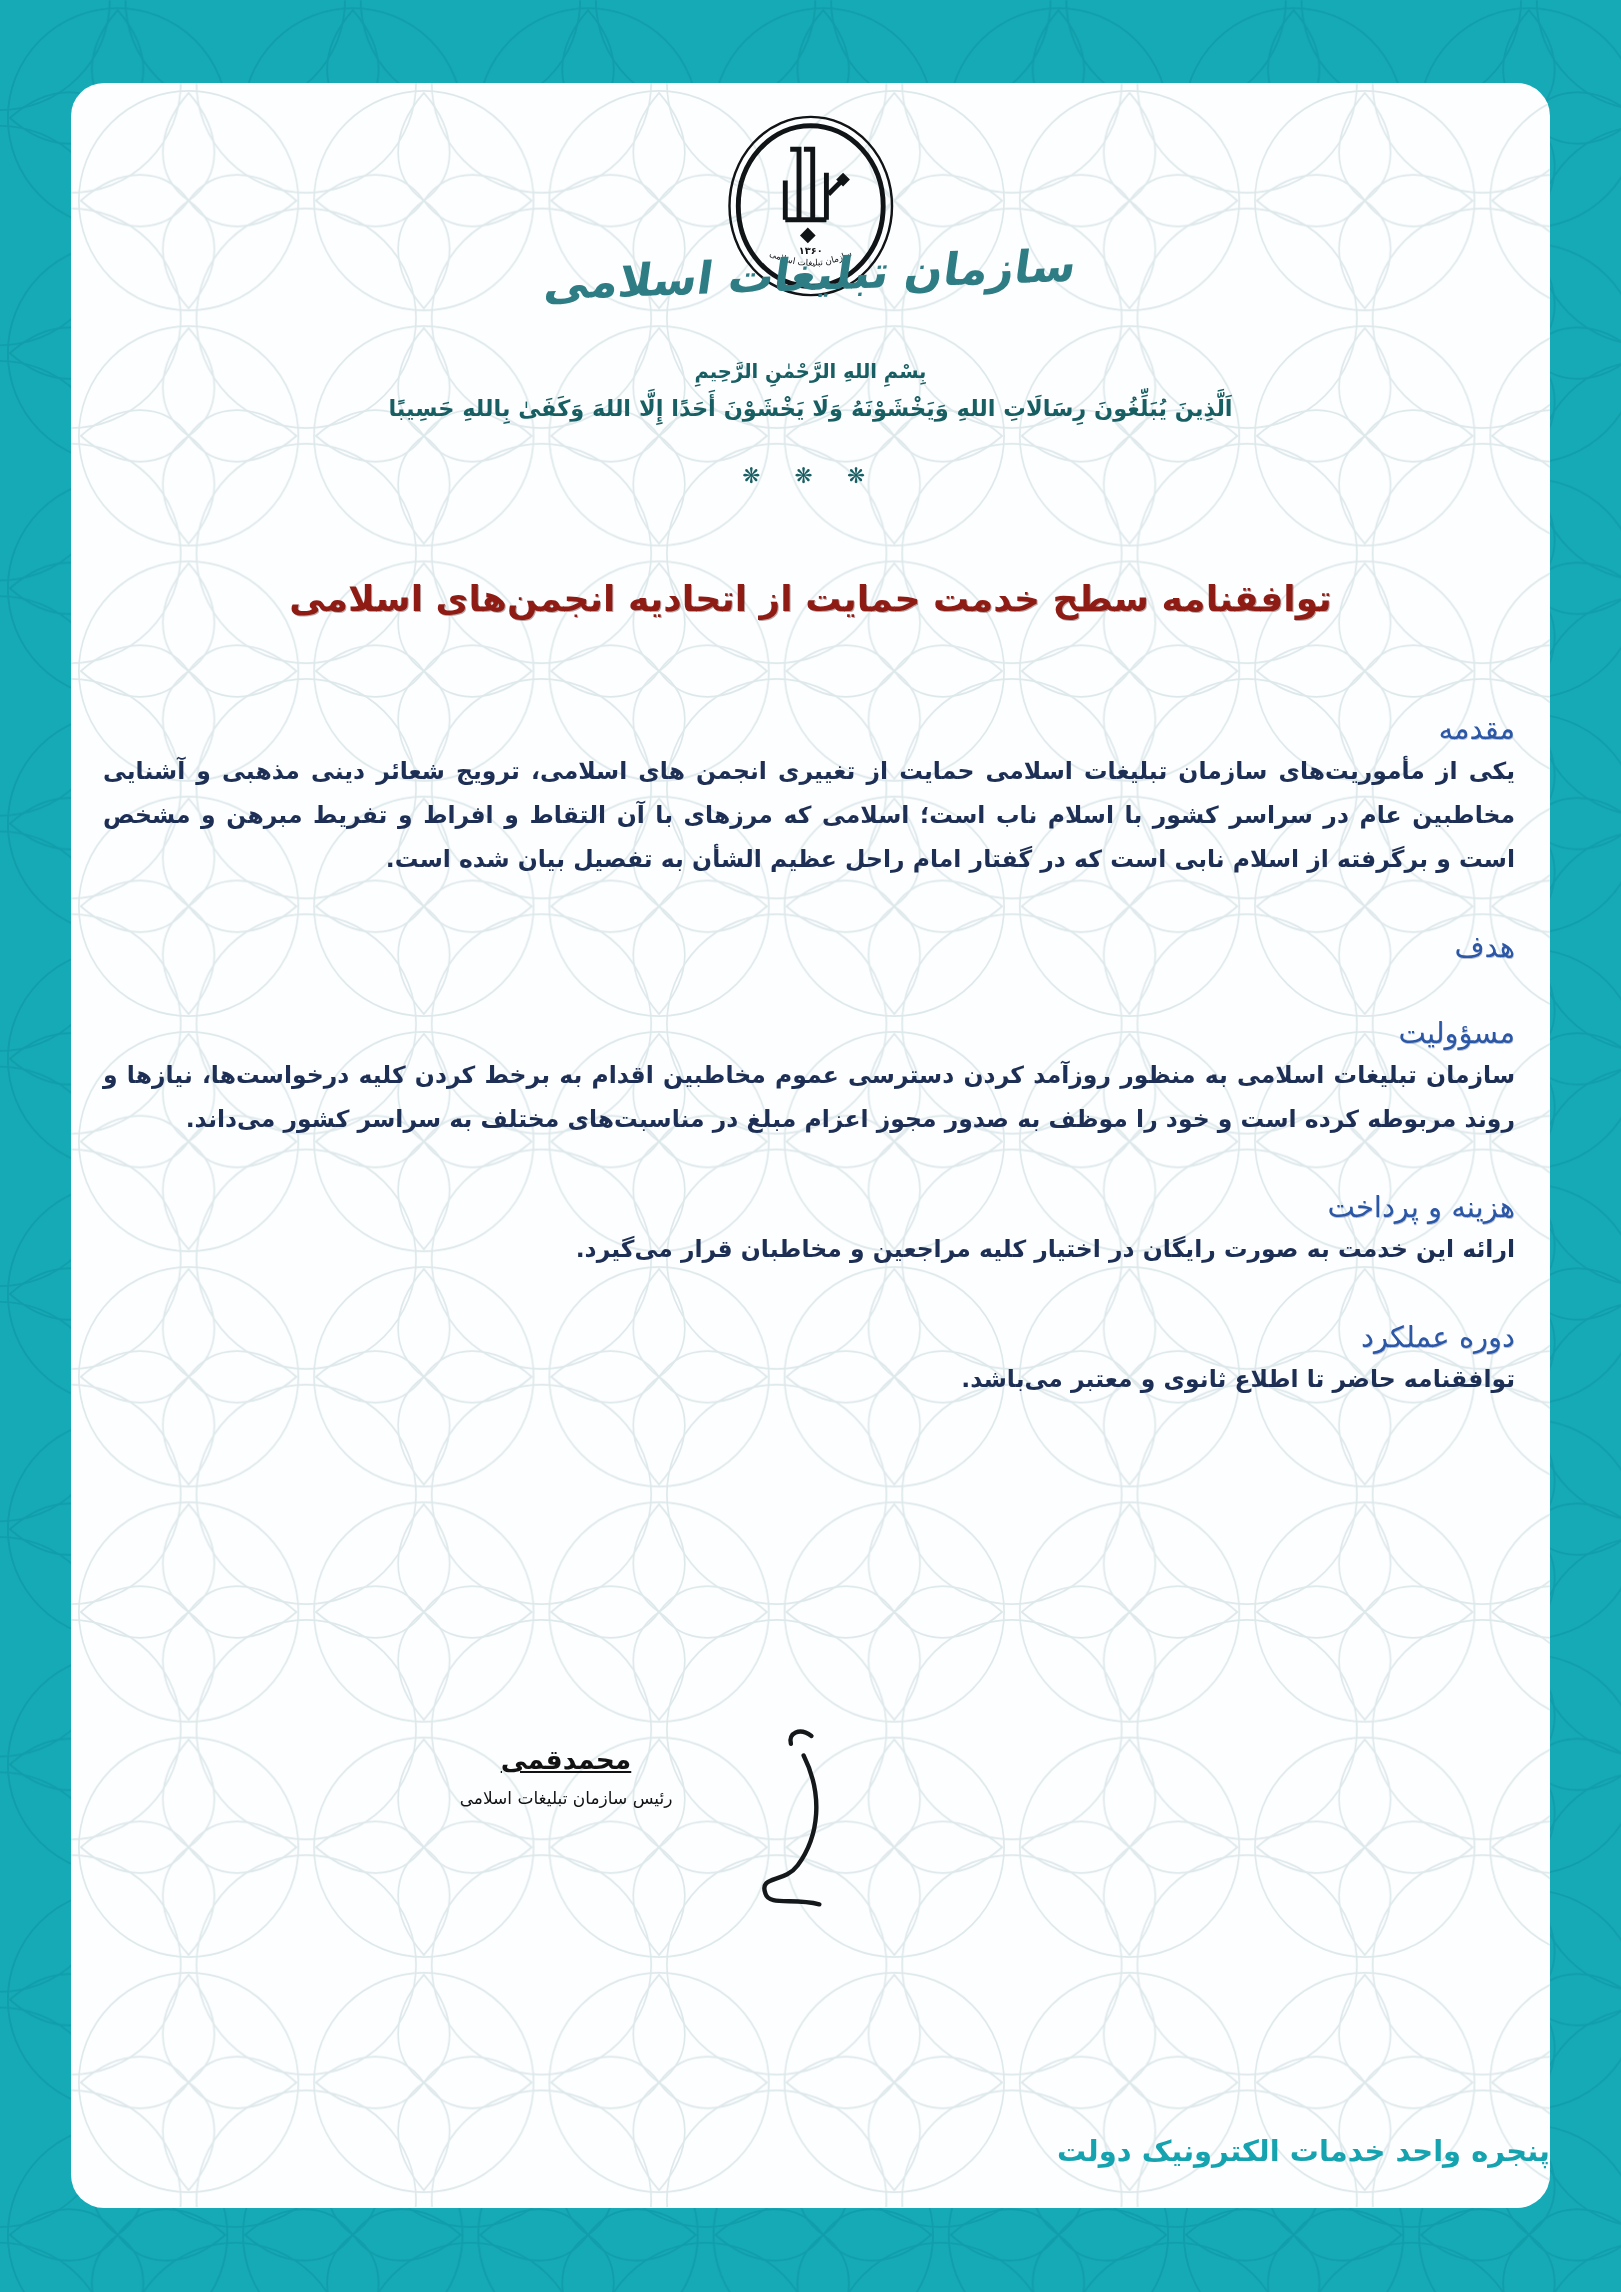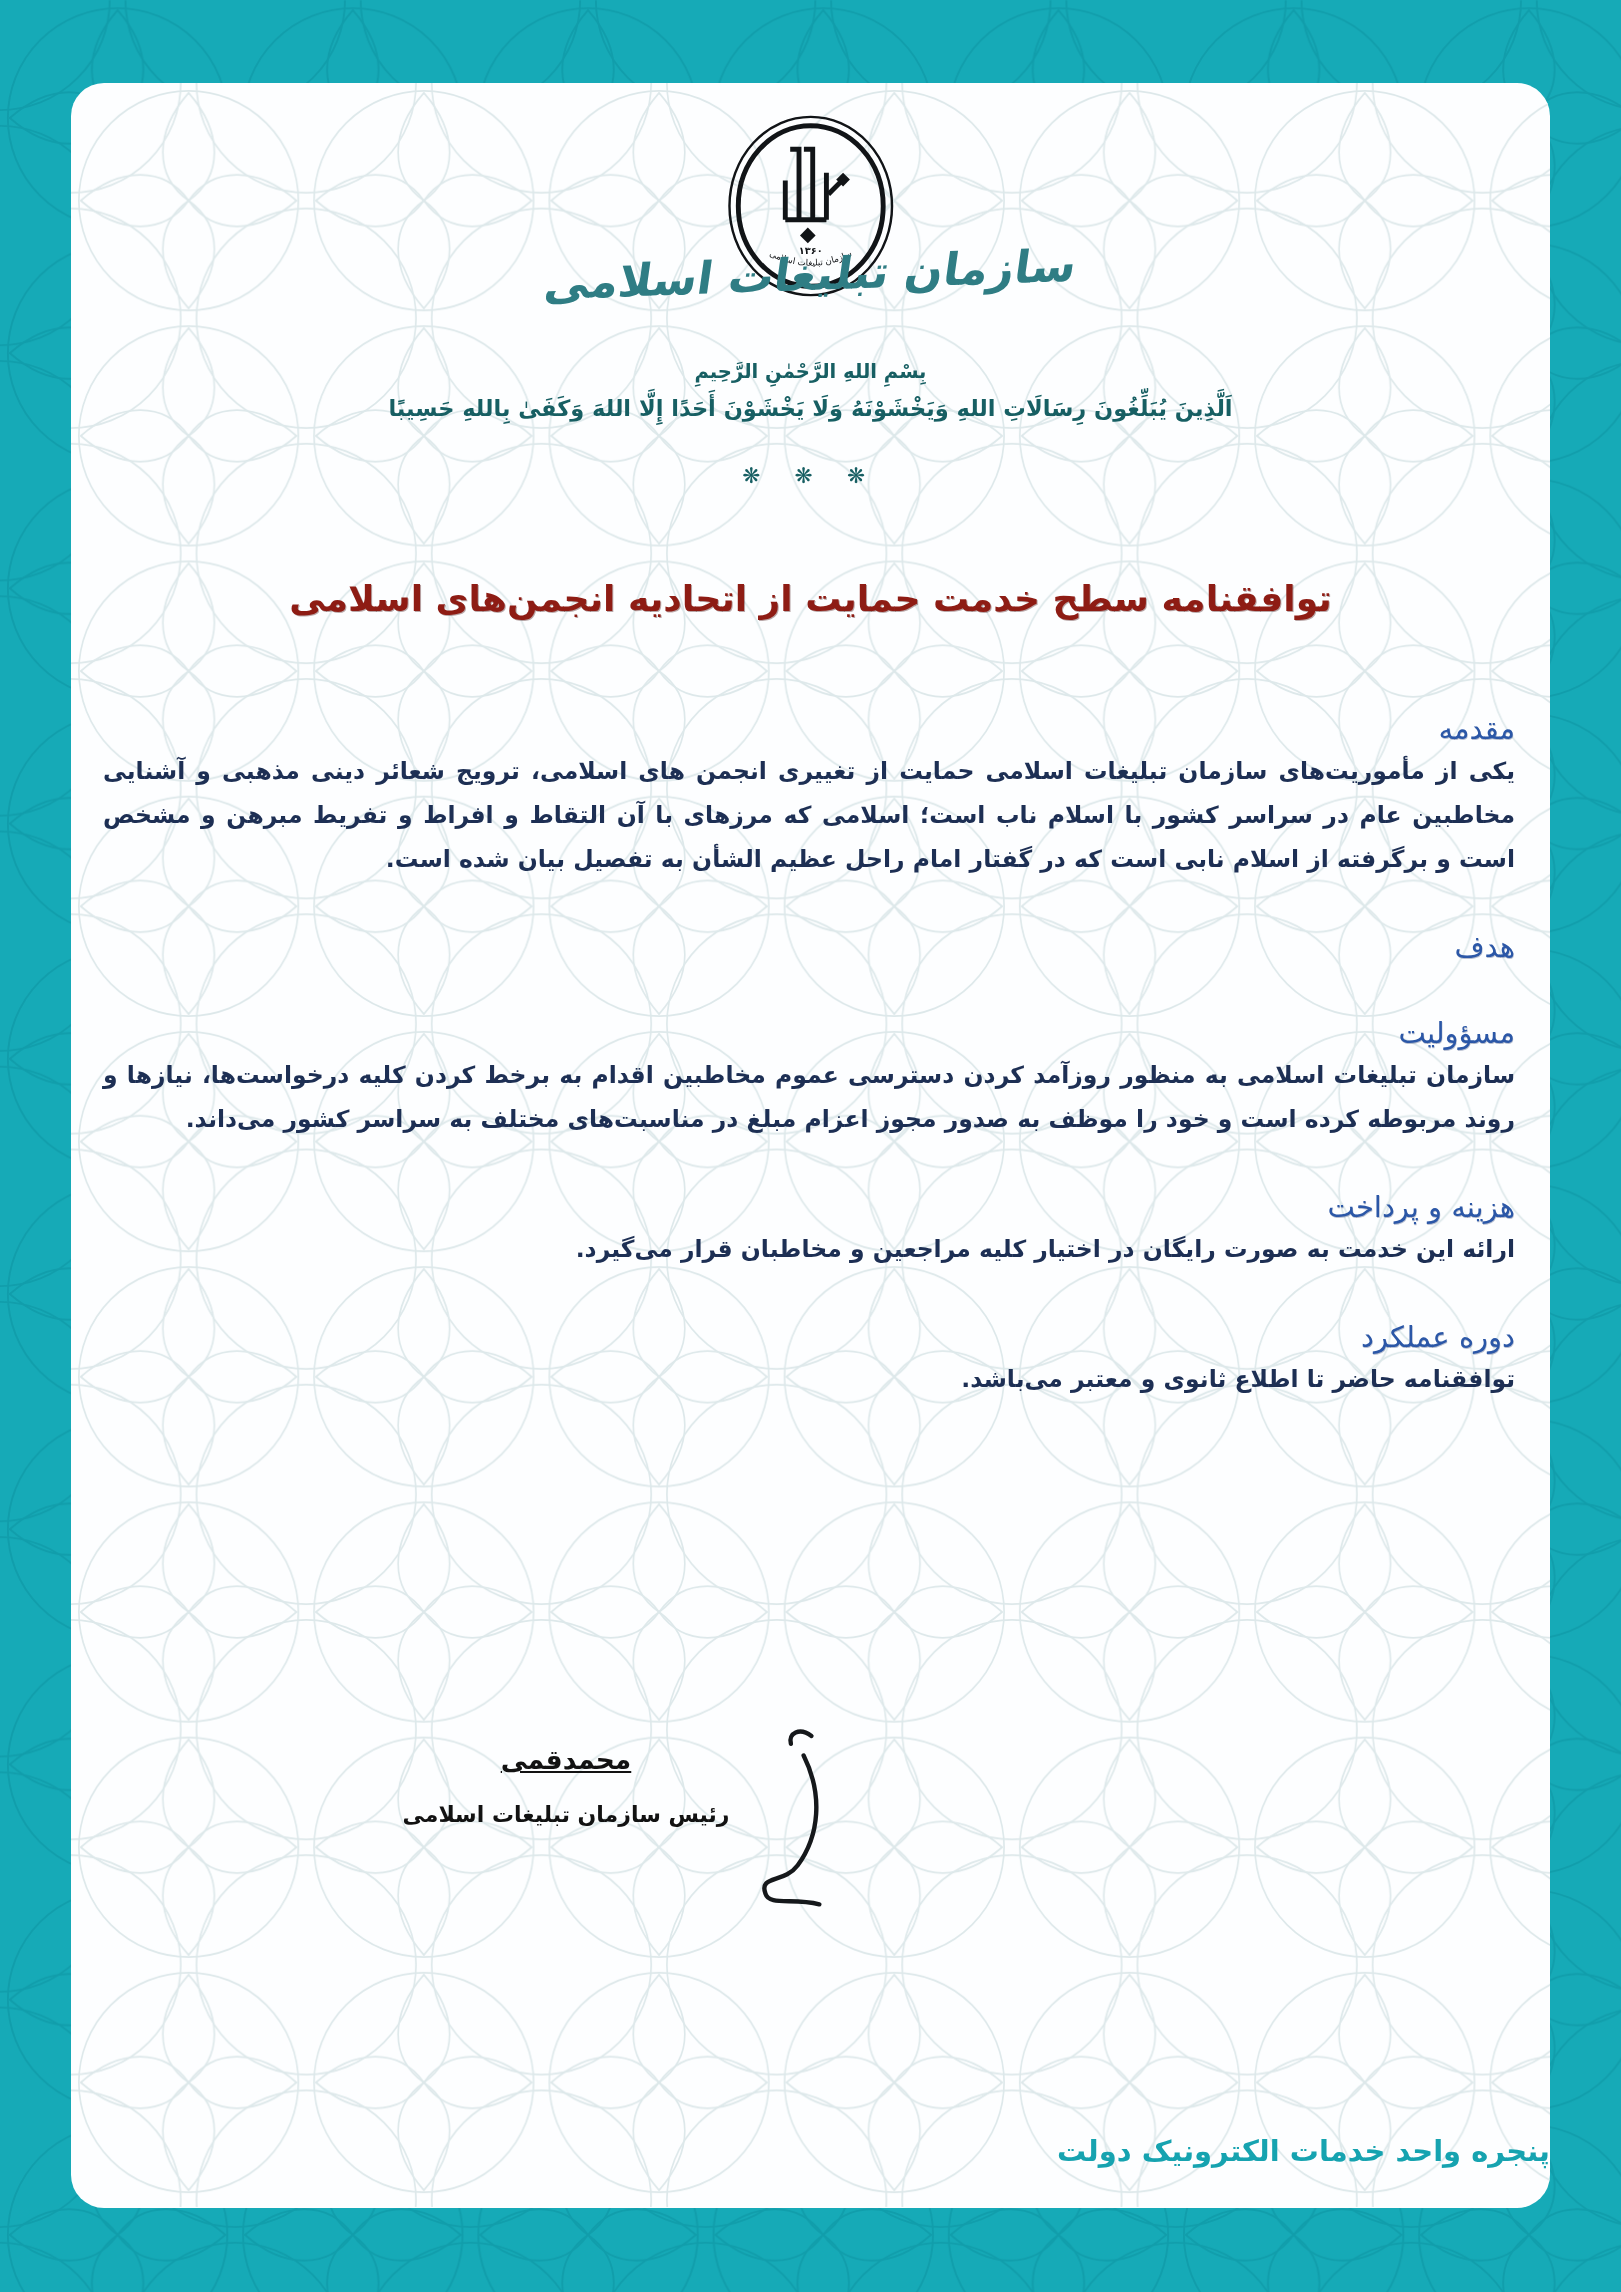--- a/index.html
+++ b/index.html
@@ -50,21 +50,21 @@
     font-size:29px;line-height:39px;font-weight:normal;color:var(--heading-blue);
     text-shadow:0.5px 0.5px 0 rgba(25,45,100,.3);
   }
   .section p{
     font-size:23.5px;line-height:44px;font-weight:bold;color:var(--body-navy);
     text-align:justify;
   }
   
   .signature{top:1661px;left:289px;width:412px;text-align:center;direction:rtl;color:#121212;}
   .signature .sig-name{font-size:26.5px;font-weight:bold;text-decoration:underline;}
-  .signature .sig-title{font-size:22px;font-weight:bold;margin-top:27px;letter-spacing:-1px;}
+  .signature .sig-title{font-size:17px;font-weight:normal;margin-top:13px;letter-spacing:-1px;}
   .signature svg{position:absolute;right:-61px;top:-21.6px;}
   
   .footer{top:2051px;font-size:29px;font-weight:bold;color:var(--footer-teal);direction:rtl;text-align:right;}
 </style>
 </head>
 <body>
 
 <div class="page">
 
   <svg class="bg" width="1621" height="2293" aria-hidden="true" viewBox="0 0 1654 2339">

